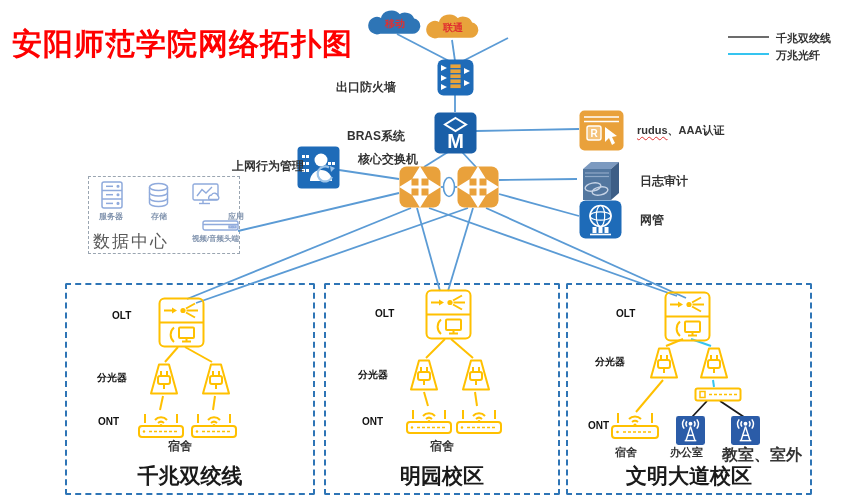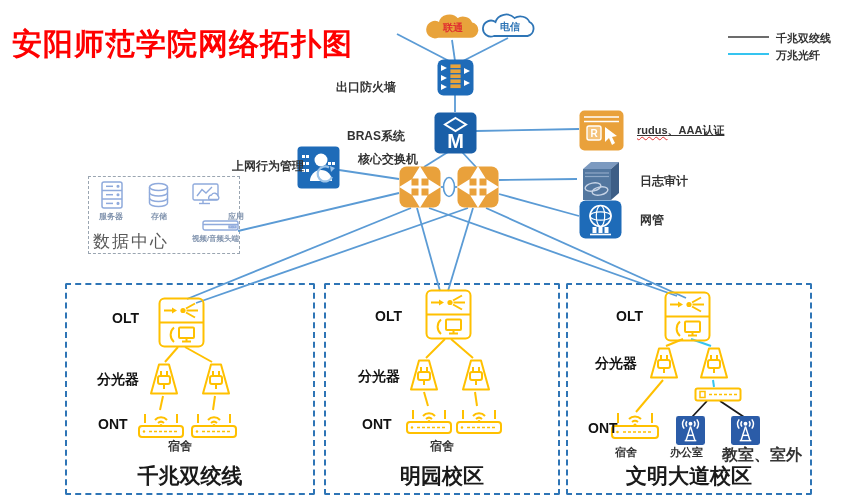--- a/index.html
+++ b/index.html
@@ -13,21 +13,21 @@
   .campus-box{position:absolute;z-index:0;border:2px dashed #2e75b6;border-radius:2px;background:#fff0;}
   .campus-title{position:absolute;z-index:3;width:100%;text-align:center;font-size:21px;font-weight:800;color:#1a1a1a;}
   #dc-box{position:absolute;left:88px;top:176px;width:150px;height:76px;z-index:0;
           border:1px dashed #9aa5b1;}
   .dc-lbl{position:absolute;z-index:3;font-size:8px;color:#8496b0;font-weight:600;white-space:nowrap;}
   #dc-title{position:absolute;left:93px;top:230px;z-index:3;font-size:17px;color:#595959;
             font-weight:400;letter-spacing:2px;white-space:nowrap;}
   .legend-lbl{position:absolute;z-index:3;font-size:11px;color:#333;font-weight:600;white-space:nowrap;}
   .small-lbl{font-size:11px;}
   .rudus-red{text-decoration:underline wavy #e03030 1px;text-underline-offset:2px;}
-  .sec-lbl{font-size:14px;font-weight:800;color:#111;}
+  .sec-lbl{font-size:10px;font-weight:800;color:#111;}
 </style>
 </head>
 <body>
 
 <div id="canvas">
 
   <svg id="links" width="842" height="500">
     <g stroke="#5b9bd5" stroke-width="1.8">
       <line x1="397" y1="34" x2="451" y2="62"></line>
       <line x1="452" y1="40" x2="455" y2="61"></line>
@@ -70,30 +70,30 @@
       <line x1="720" y1="401" x2="744" y2="417"></line>
     </g>
     <line x1="728" y1="37" x2="769" y2="37" stroke="#3b3b3b" stroke-width="1.6"></line>
     <line x1="728" y1="54" x2="769" y2="54" stroke="#35c4f0" stroke-width="2.2"></line>
   </svg>
 
   <div id="main-title">安阳师范学院网络拓扑图</div>
   <div class="legend-lbl" style="left:776px;top:31px;">千兆双绞线</div>
   <div class="legend-lbl" style="left:776px;top:48px;">万兆光纤</div>
 
+  <div class="node" style="left:368px;top:6px;">
+    <svg width="54" height="34" viewBox="0 0 54 34">
+      <path d="M12,27 a8,8 0 1,1 1.5,-14 a10,9 0 0,1 18,-4 a9,8 0 0,1 14,4 a7,7 0 0,1 -2,14 z" fill="#2e75b6" stroke="#2e75b6" stroke-width="1.5"></path>
+      <text x="27" y="21" text-anchor="middle" font-size="10" font-weight="bold" fill="#e03030">移动</text>
+    </svg>
+  </div>
   <div class="node" style="left:426px;top:10px;">
     <svg width="54" height="34" viewBox="0 0 54 34">
       <path d="M12,27 a8,8 0 1,1 1.5,-14 a10,9 0 0,1 18,-4 a9,8 0 0,1 14,4 a7,7 0 0,1 -2,14 z" fill="#e8a33b" stroke="#e8a33b" stroke-width="1.5"></path>
       <text x="27" y="21" text-anchor="middle" font-size="10" font-weight="bold" fill="#e03030">联通</text>
-    </svg>
-  </div>
-  <div class="node" style="left:481px;top:8px;">
-    <svg width="58" height="36" viewBox="0 0 58 36">
-      <path d="M13,28 a8,8 0 1,1 1.5,-14 a11,10 0 0,1 19,-4 a10,9 0 0,1 15,4 a7.5,7.5 0 0,1 -2,14 z" fill="#ffffff" stroke="#2e75b6" stroke-width="1.8"></path>
-      <text x="29" y="22" text-anchor="middle" font-size="10" font-weight="bold" fill="#2e75b6">电信</text>
     </svg>
   </div>
 
   <div class="node" style="left:437px;top:59px;">
     <svg width="37" height="37" viewBox="0 0 37 37">
       <rect x="0.5" y="0.5" width="36" height="36" rx="6" fill="#1e6bb8"></rect>
       <g fill="#e8a33b" stroke="#1e6bb8" stroke-width="0.8">
         <rect x="13" y="5" width="11" height="4.4"></rect>
           <rect x="13" y="10" width="11" height="4.4"></rect>
         <rect x="13" y="15" width="11" height="4.4"></rect>
@@ -176,21 +176,21 @@
   <div class="node" style="left:579px;top:110px;">
     <svg width="45" height="41" viewBox="0 0 45 41">
       <rect x="0.5" y="0.5" width="44" height="40" rx="5" fill="#e9a13b"></rect>
       <line x1="5" y1="7" x2="40" y2="7" stroke="#fff" stroke-width="1.6"></line>
       <line x1="5" y1="11.5" x2="40" y2="11.5" stroke="#fff" stroke-width="1.6"></line>
       <rect x="8" y="16" width="14" height="14" rx="2" fill="#f4c27a" stroke="#fff" stroke-width="1.4"></rect>
       <text x="15" y="27" text-anchor="middle" font-size="10" font-weight="bold" fill="#fff">R</text>
       <polygon points="26,17 26,32 30,28 33,35 36,33 33,27 38,26" fill="#fff"></polygon>
     </svg>
   </div>
-  <div class="lbl small-lbl" style="left:637px;top:123px;text-decoration:underline;">
+  <div class="lbl small-lbl" style="left:637px;top:123px;">
     <span class="rudus-red">rudus</span><span>、AAA认证</span>
   </div>
 
   <div class="node" style="left:577px;top:157px;">
     <svg width="47" height="47" viewBox="0 0 47 47">
       <polygon points="6,12 14,5 42,5 34,12" fill="#7c9ac0"></polygon>
       <polygon points="34,12 42,5 42,36 34,43" fill="#3d5e86"></polygon>
       <rect x="6" y="12" width="28" height="31" fill="#53779f"></rect>
       <line x1="8" y1="16" x2="32" y2="16" stroke="#8fa9c8" stroke-width="1.2"></line>
       <line x1="8" y1="19.5" x2="32" y2="19.5" stroke="#8fa9c8" stroke-width="1.2"></line>

